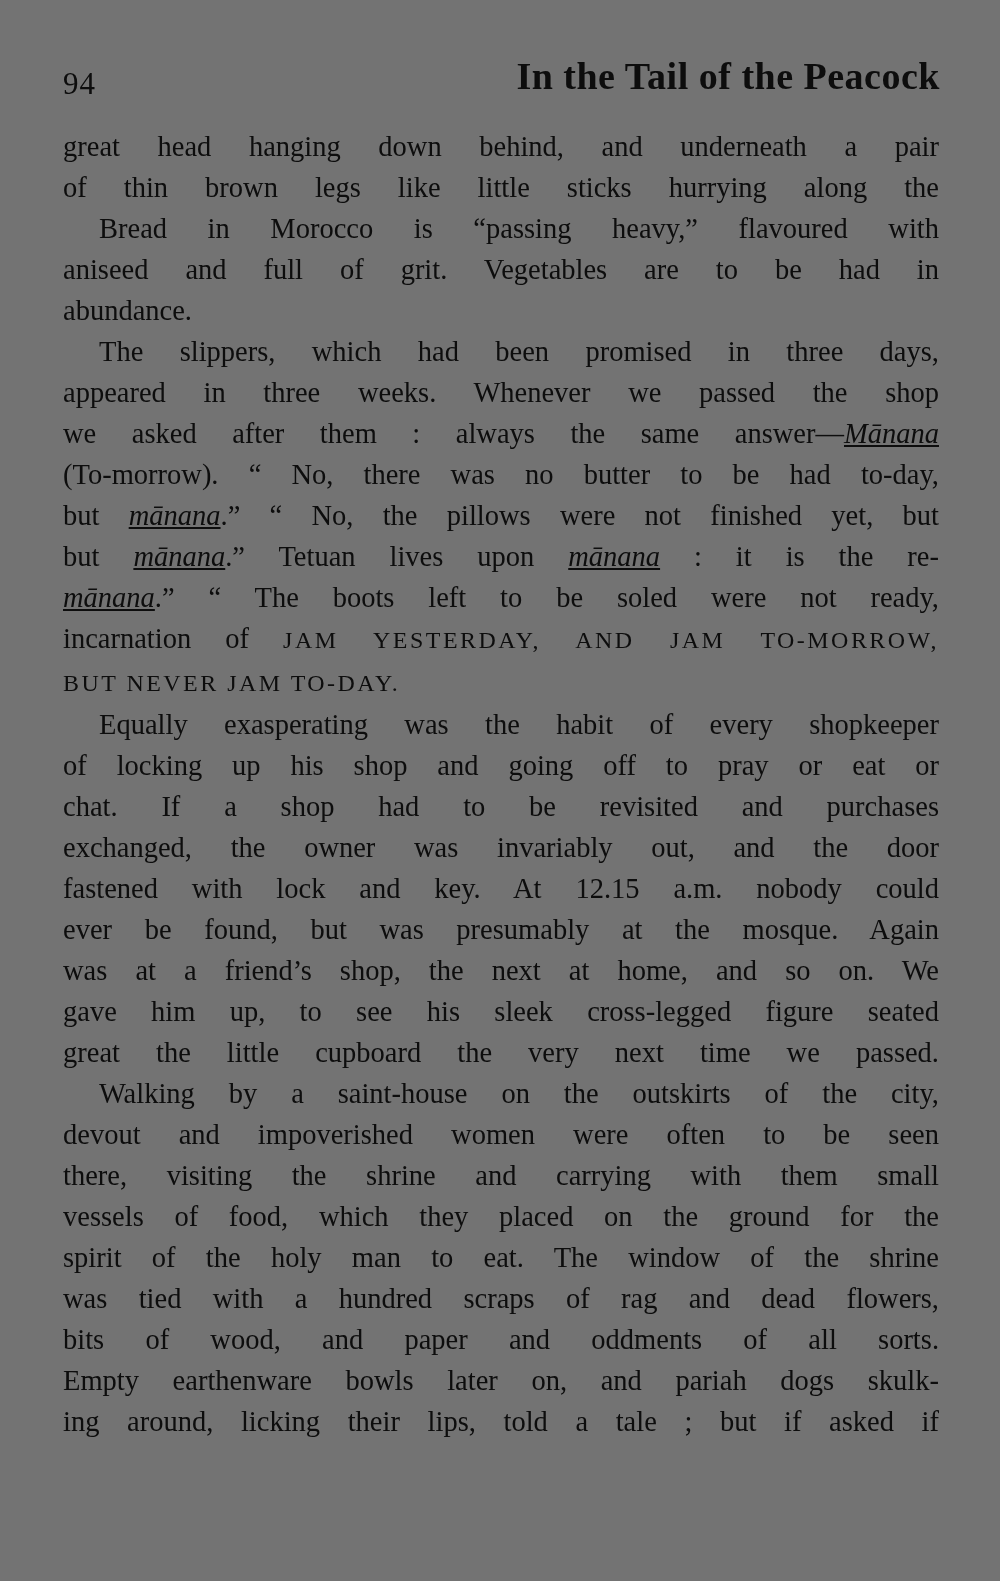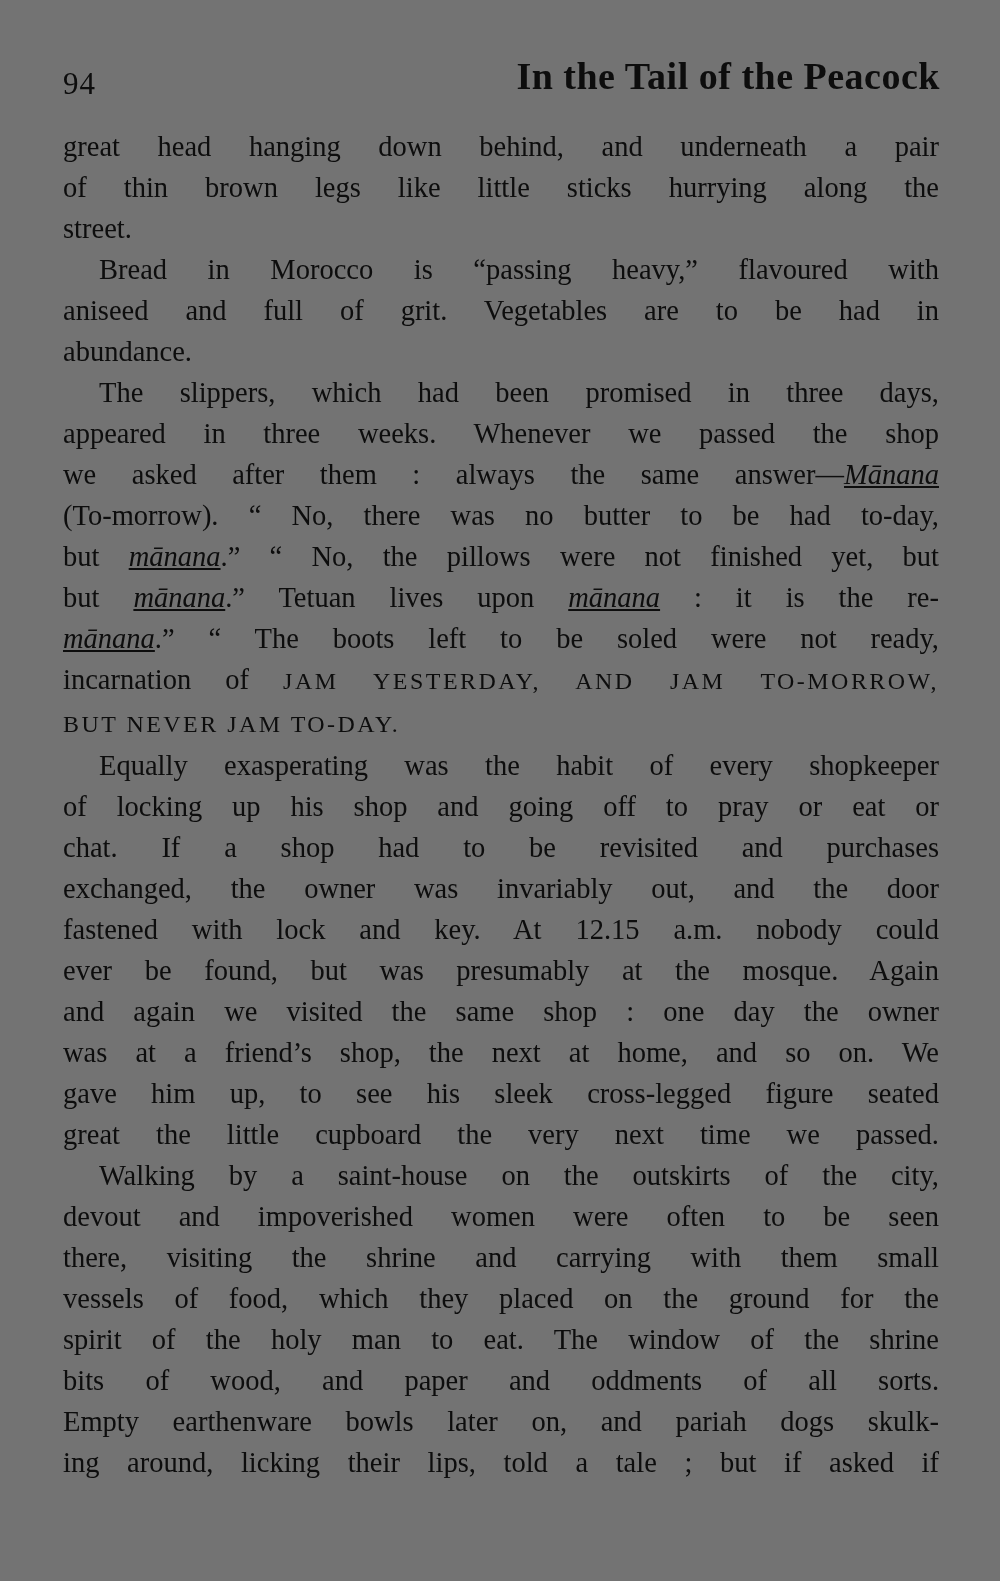--- a/index.html
+++ b/index.html
@@ -69,45 +69,44 @@
 <body>
 
 <div class="page">
   <div class="running-header">
     <span class="page-number">94</span>
     <h1 class="header-title">In the Tail of the Peacock</h1>
   </div>
   <div class="page-body">
       <div class="line just"><span>great head hanging down behind, and underneath a pair</span></div>
       <div class="line just"><span>of thin brown legs like little sticks hurrying along the</span></div>
-      <div class="line"><span>street.</span></div>
       <div class="line indent just"><span>Bread in Morocco is “passing heavy,” flavoured with</span></div>
       <div class="line just"><span>aniseed and full of grit.  Vegetables are to be had in</span></div>
       <div class="line"><span>abundance.</span></div>
       <div class="line indent just"><span>The slippers, which had been promised in three days,</span></div>
       <div class="line just"><span>appeared in three weeks.  Whenever we passed the shop</span></div>
       <div class="line just"><span>we asked after them : always the same answer—</span><span class="seg-i">Mānana</span></div>
       <div class="line just"><span>(To-morrow).  “ No, there was no butter to be had to-day,</span></div>
       <div class="line just"><span>but </span><span class="seg-i">mānana</span><span>.”  “ No, the pillows were not finished yet, but</span></div>
       <div class="line just"><span>but </span><span class="seg-i">mānana</span><span>.”  Tetuan lives upon </span><span class="seg-i">mānana</span><span> : it is the re-</span></div>
       <div class="line just"><span class="seg-i">mānana</span><span>.”  “ The boots left to be soled were not ready,</span></div>
       <div class="line just"><span>incarnation of </span><span class="seg-caps">JAM YESTERDAY, AND JAM TO-MORROW,</span></div>
       <div class="line"><span class="seg-caps">BUT NEVER JAM TO-DAY.</span></div>
       <div class="line indent just"><span>Equally exasperating was the habit of every shopkeeper</span></div>
       <div class="line just"><span>of locking up his shop and going off to pray or eat or</span></div>
       <div class="line just"><span>chat.  If a shop had to be revisited and purchases</span></div>
       <div class="line just"><span>exchanged, the owner was invariably out, and the door</span></div>
       <div class="line just"><span>fastened with lock and key.  At 12.15 a.m. nobody could</span></div>
       <div class="line just"><span>ever be found, but was presumably at the mosque.  Again</span></div>
-      <div class="line just"><span>and again we visited the same shop : one day the owner</span></div>
       <div class="line just"><span>was at a friend’s shop, the next at home, and so on.  We</span></div>
       <div class="line just"><span>gave him up, to see his sleek cross-legged figure seated</span></div>
       <div class="line just"><span>great the little cupboard the very next time we passed.</span></div>
       <div class="line indent just"><span>Walking by a saint-house on the outskirts of the city,</span></div>
       <div class="line just"><span>devout and impoverished women were often to be seen</span></div>
       <div class="line just"><span>there, visiting the shrine and carrying with them small</span></div>
       <div class="line just"><span>vessels of food, which they placed on the ground for the</span></div>
       <div class="line just"><span>spirit of the holy man to eat.  The window of the shrine</span></div>
+      <div class="line just"><span>was tied with a hundred scraps of rag and dead flowers,</span></div>
       <div class="line just"><span>bits of wood, and paper and oddments of all sorts.</span></div>
       <div class="line just"><span>Empty earthenware bowls later on, and pariah dogs skulk-</span></div>
       <div class="line just"><span>ing around, licking their lips, told a tale ; but if asked if</span></div>
     </div>
 </div>
 
 </body></html>

